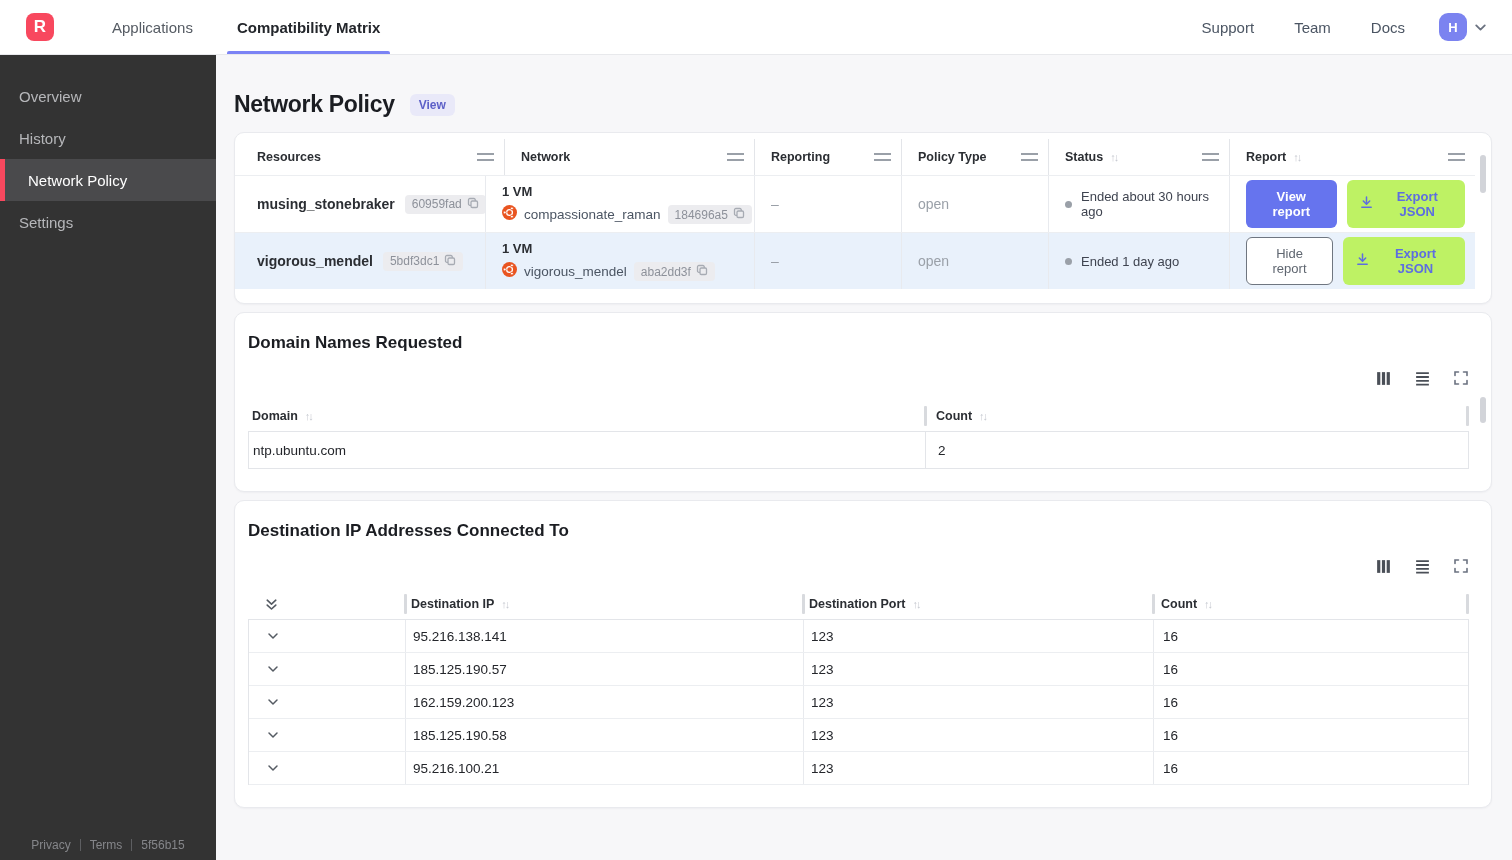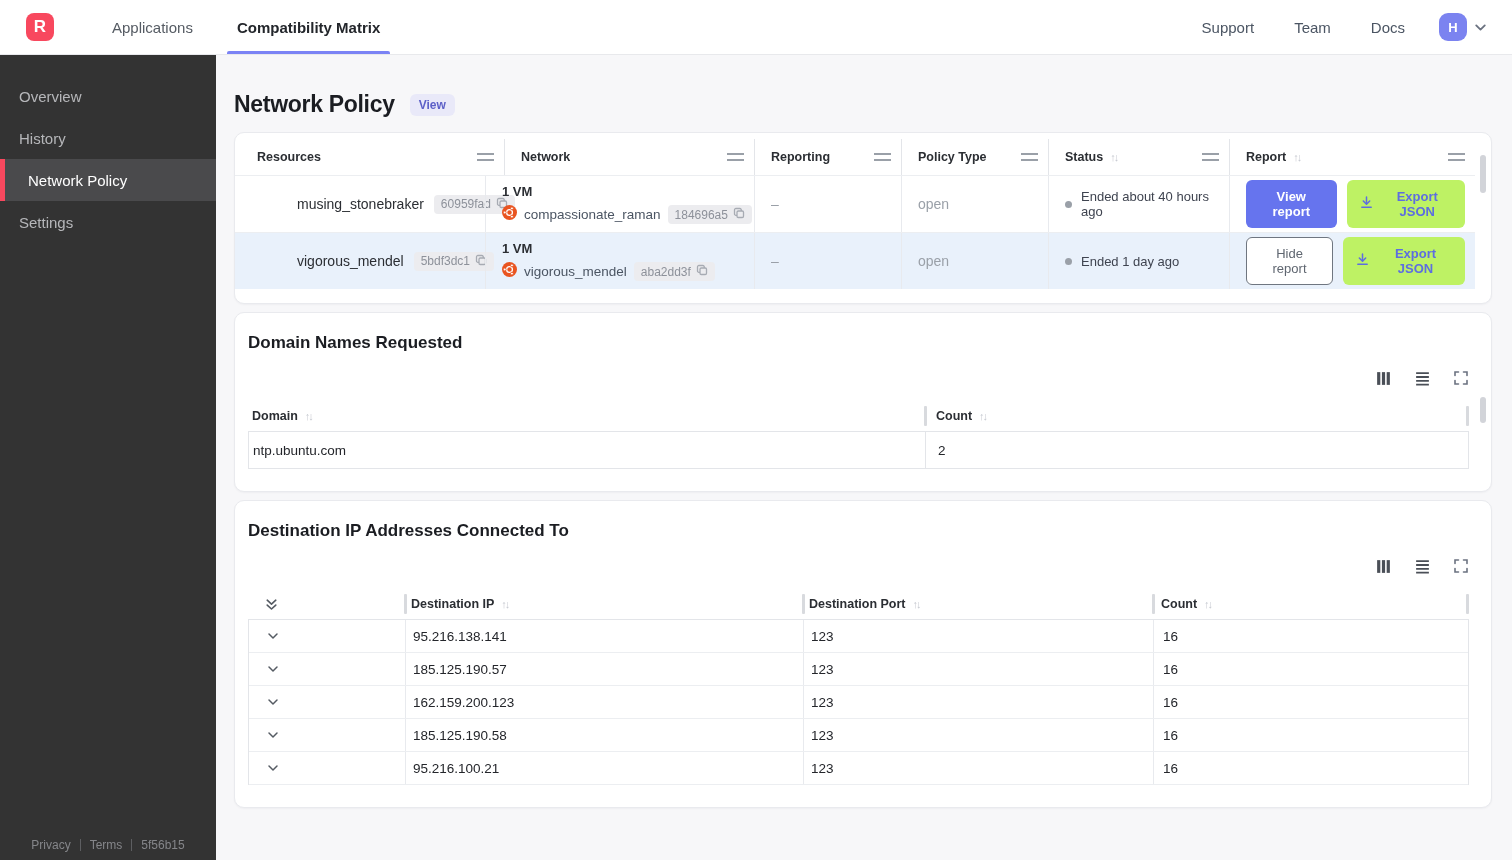--- a/index.html
+++ b/index.html
@@ -45,21 +45,21 @@
   .nt-th + .nt-th { border-left:1px solid #e3e5e9; }
   .handle { width:17px; height:8px; border-top:2px solid #9aa0a8; border-bottom:2px solid #9aa0a8; margin-left:auto; cursor:col-resize; }
   .sort { font-size:11px; color:#c6c9d0; letter-spacing:-2px; margin-left:7px; cursor:pointer; }
   .c-network { width:250px; } .c-resources { width:269px; } .c-reporting { width:147px; }
   .c-policy { width:147px; } .c-status { width:181px; } .c-report { flex:1; }
   .nt-row { display:flex; min-height:56px; border-top:1px solid #eceef1; cursor:pointer; }
   .nt-row.selected { background:#e9f1fb; }
   .nt-cell { display:flex; align-items:center; padding:0 10px 0 16px; }
   .nt-cell:first-child { padding-left:22px; }
   .nt-cell + .nt-cell { border-left:1px solid #e8eaee; }
-  .net-name { font-size:14px; font-weight:normal; color:#2b2e33; margin-right:10px;margin-left:40px; }
+  .net-name { font-size:14px; font-weight:bold; color:#2b2e33; margin-right:10px; }
   .chip { display:inline-flex; align-items:center; gap:5px; background:#ececef; border-radius:4px; padding:2px 7px; font-size:12px; color:#8d919a; white-space:nowrap; }
   .res-cell { flex-direction:column; align-items:flex-start; justify-content:center; gap:6px; padding-top:8px; padding-bottom:8px; }
   .vm-count { font-size:13px; font-weight:bold; color:#2b2e33; }
   .res-line { display:flex; align-items:center; gap:7px; }
   .res-name { font-size:13.5px; color:#4b5563; }
   .muted { font-size:14px; color:#9aa0a8; }
   .status-dot { width:7px; height:7px; border-radius:50%; background:#9aa0a8; margin-right:9px; flex:none; }
   .status-text { font-size:13px; color:#3f4450; }
   .report-cell { gap:10px; }
   .btn-primary { background:#6674ee; color:#fff; font-size:13px; font-weight:bold; border:none; padding:9px 13px; border-radius:6px; cursor:pointer; font-family:inherit; }
@@ -212,21 +212,21 @@
           </span>
         </div>
         <div class="nt-cell c-reporting">
             <span class="muted">–</span>
           </div>
         <div class="nt-cell c-policy">
             <span class="muted">open</span>
           </div>
         <div class="nt-cell c-status">
           <span class="status-dot"></span>
-          <span class="status-text">Ended about 40 hours ago</span>
+          <span class="status-text">Ended about 30 hours ago</span>
         </div>
         <div class="nt-cell report-cell c-report">
           <button class="btn-primary">View report</button>
           <button class="btn-soft">
             <span><svg width="15" height="15" viewBox="0 0 16 16">
                   <path d="M8 2.2v7" fill="none" stroke="#5d6ee0" stroke-width="1.6" stroke-linecap="round"></path>
                   <path d="M4.6 6.4L8 9.8l3.4-3.4" fill="none" stroke="#5d6ee0" stroke-width="1.6" stroke-linecap="round" stroke-linejoin="round"></path>
                   <path d="M3 13h10" fill="none" stroke="#5d6ee0" stroke-width="1.6" stroke-linecap="round"></path>
                 </svg></span>
             <span>Export JSON</span>

